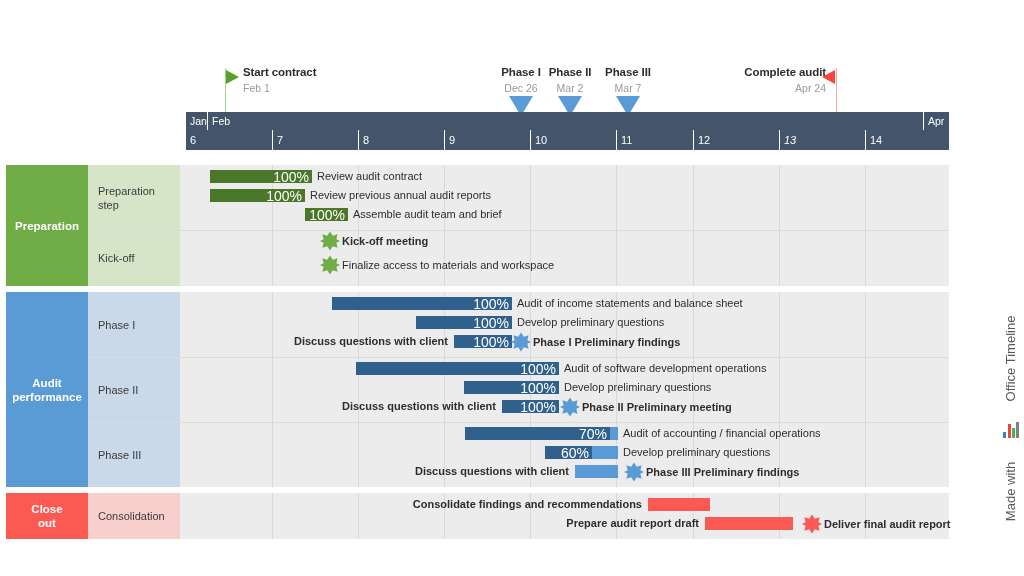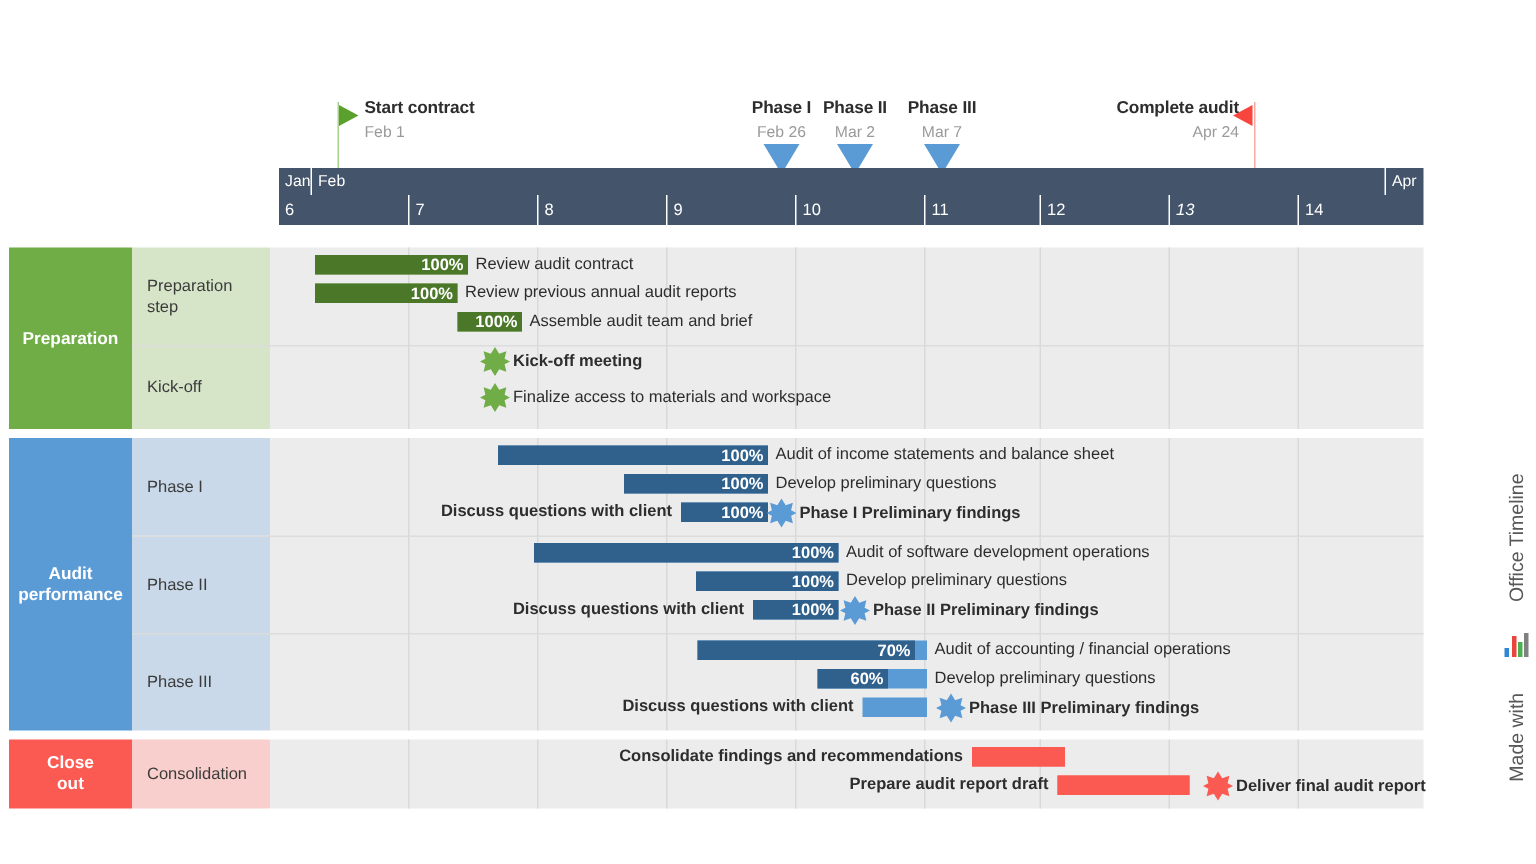--- a/index.html
+++ b/index.html
@@ -68,21 +68,21 @@
     font-size:11px; color:#3b3b3b; padding-left:10px; line-height:14px;
   }
 
   
   .bar { position:absolute; height:13px; display:flex; align-items:center; }
   .bar .fill { position:absolute; left:0; top:0; bottom:0; }
   .bar .rest { position:absolute; right:0; top:0; bottom:0; }
   .bar .pct {
     position:absolute; right:3px; top:0; height:100%;
     display:flex; align-items:center;
-    font-size:11px; color:#ffffff; font-weight:bold;
+    font-size:14px; color:#ffffff; font-weight:normal;
   }
   .task-label {
     position:absolute; white-space:nowrap; font-size:11px; color:#2d2d2d;
     line-height:13px; top:0; height:13px; display:flex; align-items:center;
   }
   .task-label.right { left:100%; padding-left:5px; }
   .task-label.left { right:100%; padding-right:6px;font-weight:bold; }
 
   
   .ms { position:absolute; width:20px; height:20px; }
@@ -114,21 +114,21 @@
 
   <div id="callouts">
       <div class="callout" style="left: 0px; top: 0px; width: 1024px; height: 112px;">
         <div class="cl-title" style="left: 243px; top: 66px;">Start contract</div>
         <div class="cl-date" style="left: 243px; top: 82px;">Feb 1</div>
         <div class="flag-pole flag-green" style="left: 225px; top: 68px; height: 44px;"></div>
         <div class="flag-head green" style="top: 70px; left: 226px;"></div>
       </div>
       <div class="callout" style="left: 0px; top: 0px; width: 1024px; height: 112px;">
         <div class="cl-title" style="left: 521px; top: 66px; transform: translateX(-50%);">Phase I</div>
-        <div class="cl-date" style="left: 521px; top: 82px; transform: translateX(-50%);">Feb 26</div>
+        <div class="cl-date" style="left: 521px; top: 82px; transform: translateX(-50%);">Dec 26</div>
         <div class="tri-down" style="left: 509px; top: 96px;"></div>
       </div>
       <div class="callout" style="left: 0px; top: 0px; width: 1024px; height: 112px;">
         <div class="cl-title" style="left: 570px; top: 66px; transform: translateX(-50%);">Phase II</div>
         <div class="cl-date" style="left: 570px; top: 82px; transform: translateX(-50%); text-align: center;">Mar 2</div>
         <div class="tri-down" style="left: 558px; top: 96px;"></div>
       </div>
       <div class="callout" style="left: 0px; top: 0px; width: 1024px; height: 112px;">
         <div class="cl-title" style="left: 628px; top: 66px; transform: translateX(-50%);">Phase III</div>
         <div class="cl-date" style="left: 628px; top: 82px; transform: translateX(-50%);">Mar 7</div>
@@ -277,21 +277,21 @@
         <div class="fill" style="width: 57px; background: rgb(48, 97, 140);"></div>
         <span class="pct" style="right: 3px;">100%</span>
         <span class="task-label left">Discuss questions with client</span>
       </div>
       <div style="position: absolute; left: 560px; top: 397px; height: 20px;">
         <span class="ms">
           <svg width="20" height="20" viewBox="0 0 100 100">
             <polygon fill="#5b9bd5" points="50,2 64,24 88,16 82,41 100,50 82,59 88,84 64,76 50,98 36,76 12,84 18,59 0,50 18,41 12,16 36,24"></polygon>
           </svg>
         </span>
-        <span class="ms-label bold">Phase II Preliminary findings</span>
+        <span class="ms-label bold">Phase II Preliminary meeting</span>
       </div>
       <div class="sub-label" style="left: 88px; top: 422px; width: 92px; height: 65px; background: rgb(201, 217, 233);">
         <span>Phase III</span>
       </div>
       <div class="rowsep" style="left: 88px; top: 422px; width: 861px;"></div>
       <div class="bar" style="left: 465px; top: 427px; width: 153px;">
         <div class="rest" style="left: 0px; width: 153px; background: rgb(91, 155, 213);"></div>
         <div class="fill" style="width: 145px; background: rgb(48, 97, 140);"></div>
         <span class="pct" style="right: 11px;">70%</span>
         <span class="task-label right">Audit of accounting / financial operations</span>

